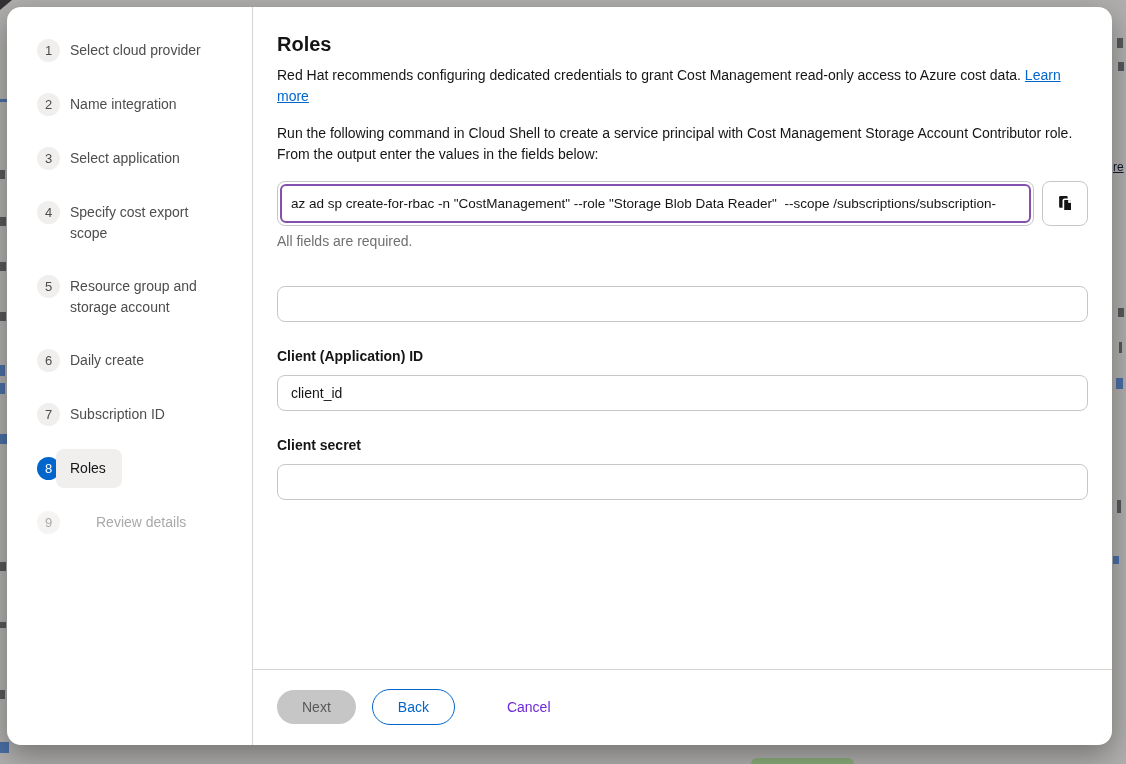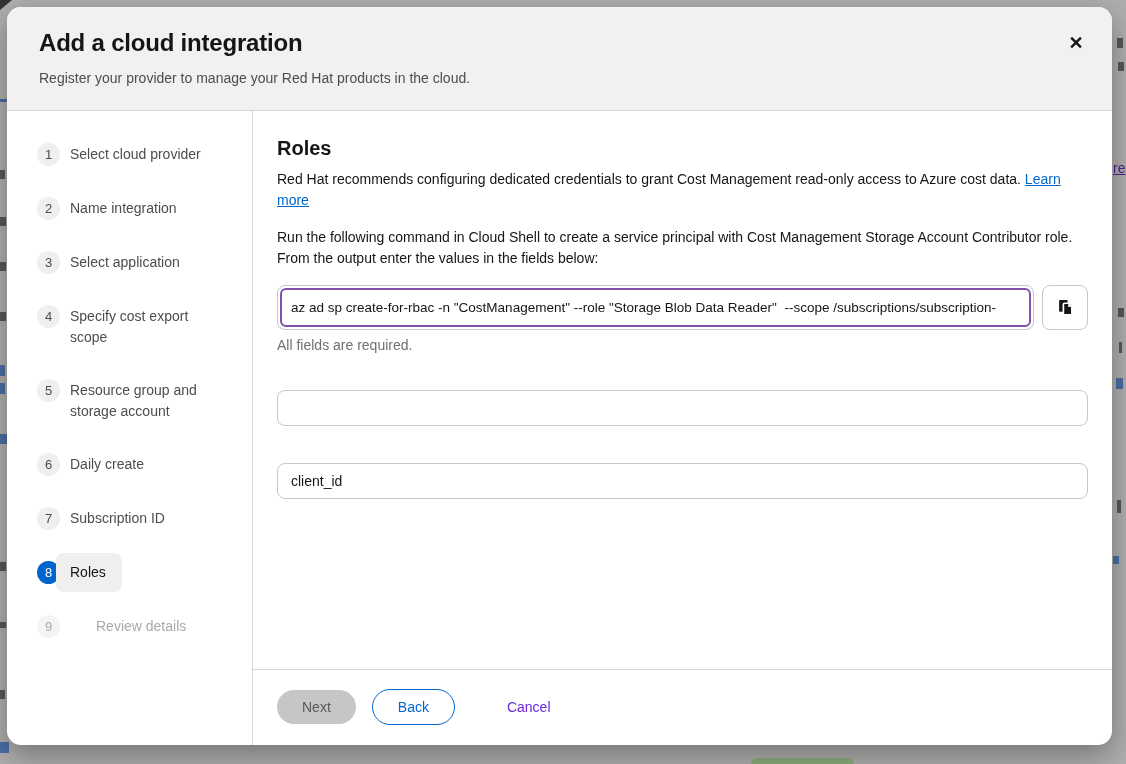--- a/index.html
+++ b/index.html
@@ -9,21 +9,21 @@
     background: #b0afae;
     position: relative;
     color: #151515;
   }
 
   
   .frag { position: absolute; pointer-events: none; }
   .frag-dark { background: #58585a; }
   .frag-blue { background: #4a6fa5; }
   .frag-text-blue {
-    color: #4c1d95; font-size: 14px; text-decoration: underline;
+    color: #0f172a; font-size: 12px; text-decoration: underline;
     font-family: "Liberation Sans", sans-serif;
   }
   .frag-green { background: #8cad7c; border-radius: 6px 6px 0 0; }
   .frag-corner { background: #323234; clip-path: polygon(0 0, 100% 0, 0 100%); }
 
   
   .modal {
     position: absolute; left: 7px; top: 7px;
     width: 1105px; height: 738px;
     background: #ffffff;
@@ -200,25 +200,20 @@
   <div class="frag frag-dark" style="left:1118px;top:308px;width:6px;height:9px;"></div>
   <div class="frag frag-dark" style="left:1119px;top:342px;width:3px;height:11px;"></div>
   <div class="frag frag-blue" style="left:1116px;top:378px;width:7px;height:11px;"></div>
   <div class="frag frag-dark" style="left:1117px;top:500px;width:4px;height:13px;"></div>
   <div class="frag frag-blue" style="left:1113px;top:556px;width:6px;height:8px;"></div>
   <div class="frag frag-green" style="left:751px;top:758px;width:103px;height:6px;"></div>
 </div>
 
 <div class="modal">
 
-  <div class="modal-header">
-    <h1 class="modal-title">Add a cloud integration</h1>
-    <p class="modal-subtitle">Register your provider to manage your Red Hat products in the cloud.</p>
-    <button class="close-btn">✕</button>
-  </div>
 
   <div class="modal-body">
 
     <nav class="wizard-nav">
       <div class="step">
         <span class="step-circle">1</span>
         <span class="step-label">Select cloud provider</span>
       </div>
       <div class="step">
         <span class="step-circle">2</span>
@@ -280,23 +275,28 @@
             </span>
           </button>
         </div>
         <p class="required-note">All fields are required.</p>
 
         <div class="form-group">
           <input class="form-input" type="text" value="" style="">
         </div>
 
         <div class="form-group">
+          <label class="form-label">Client (Application) ID</label>
           <input class="form-input" type="text" value="client_id" style="">
         </div>
 
+        <div class="form-group">
+          <label class="form-label">Client secret</label>
+          <input class="form-input" type="text" value="" style="">
+        </div>
       </div>
 
       <div class="modal-footer">
         <button class="btn btn-next" disabled="">Next</button>
         <button class="btn btn-back">Back</button>
         <button class="btn-cancel">Cancel</button>
       </div>
 
     </div>
   </div>

